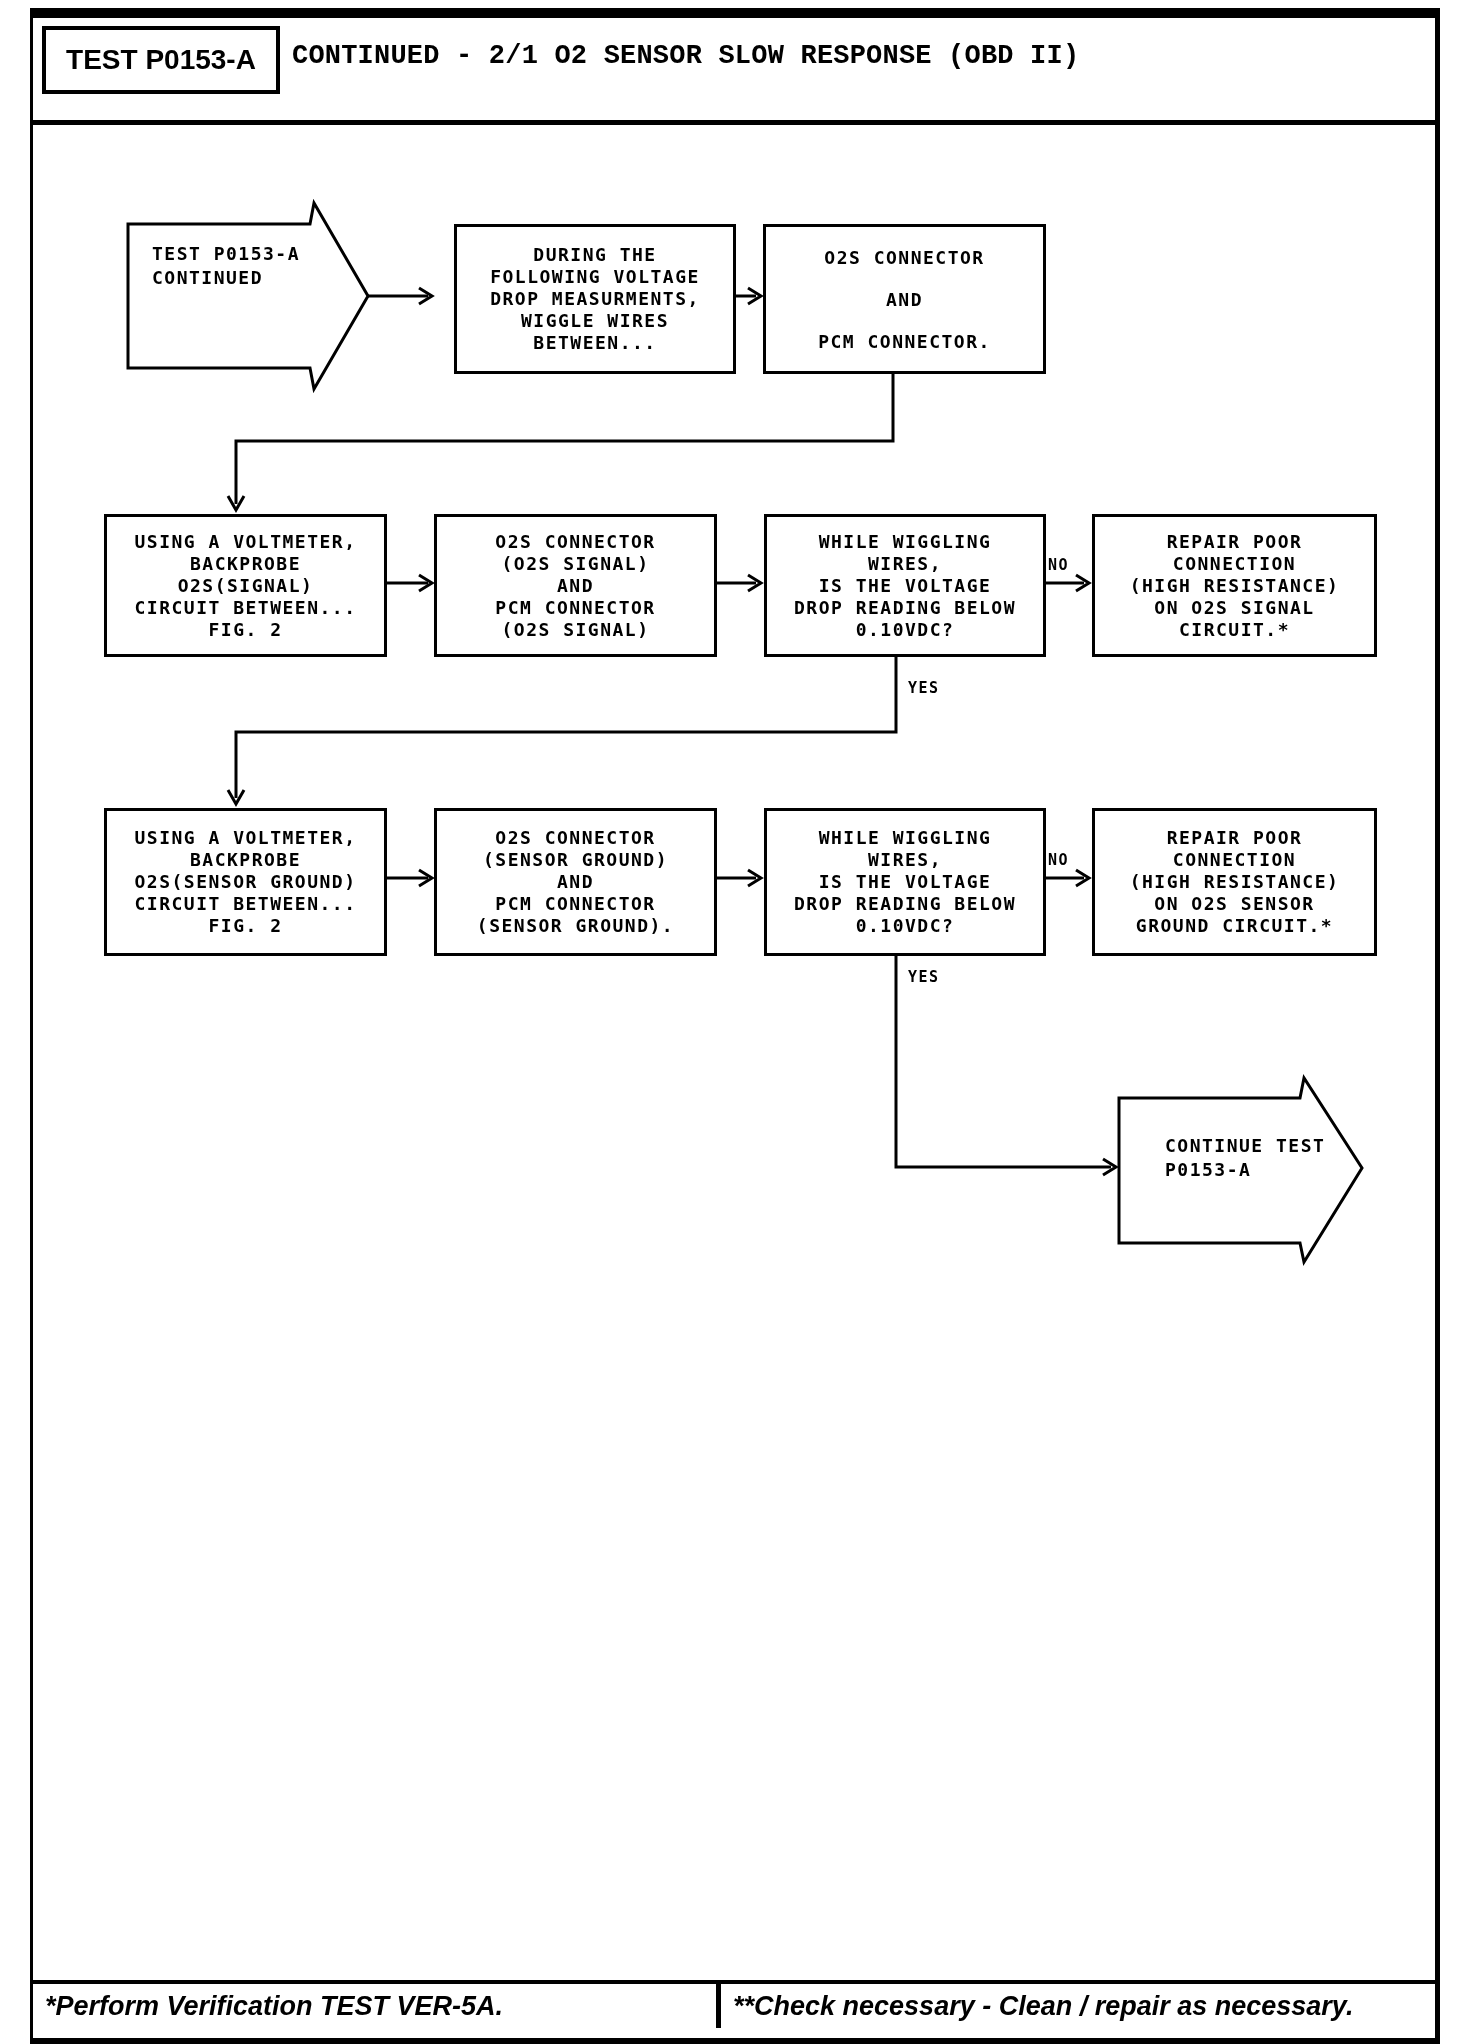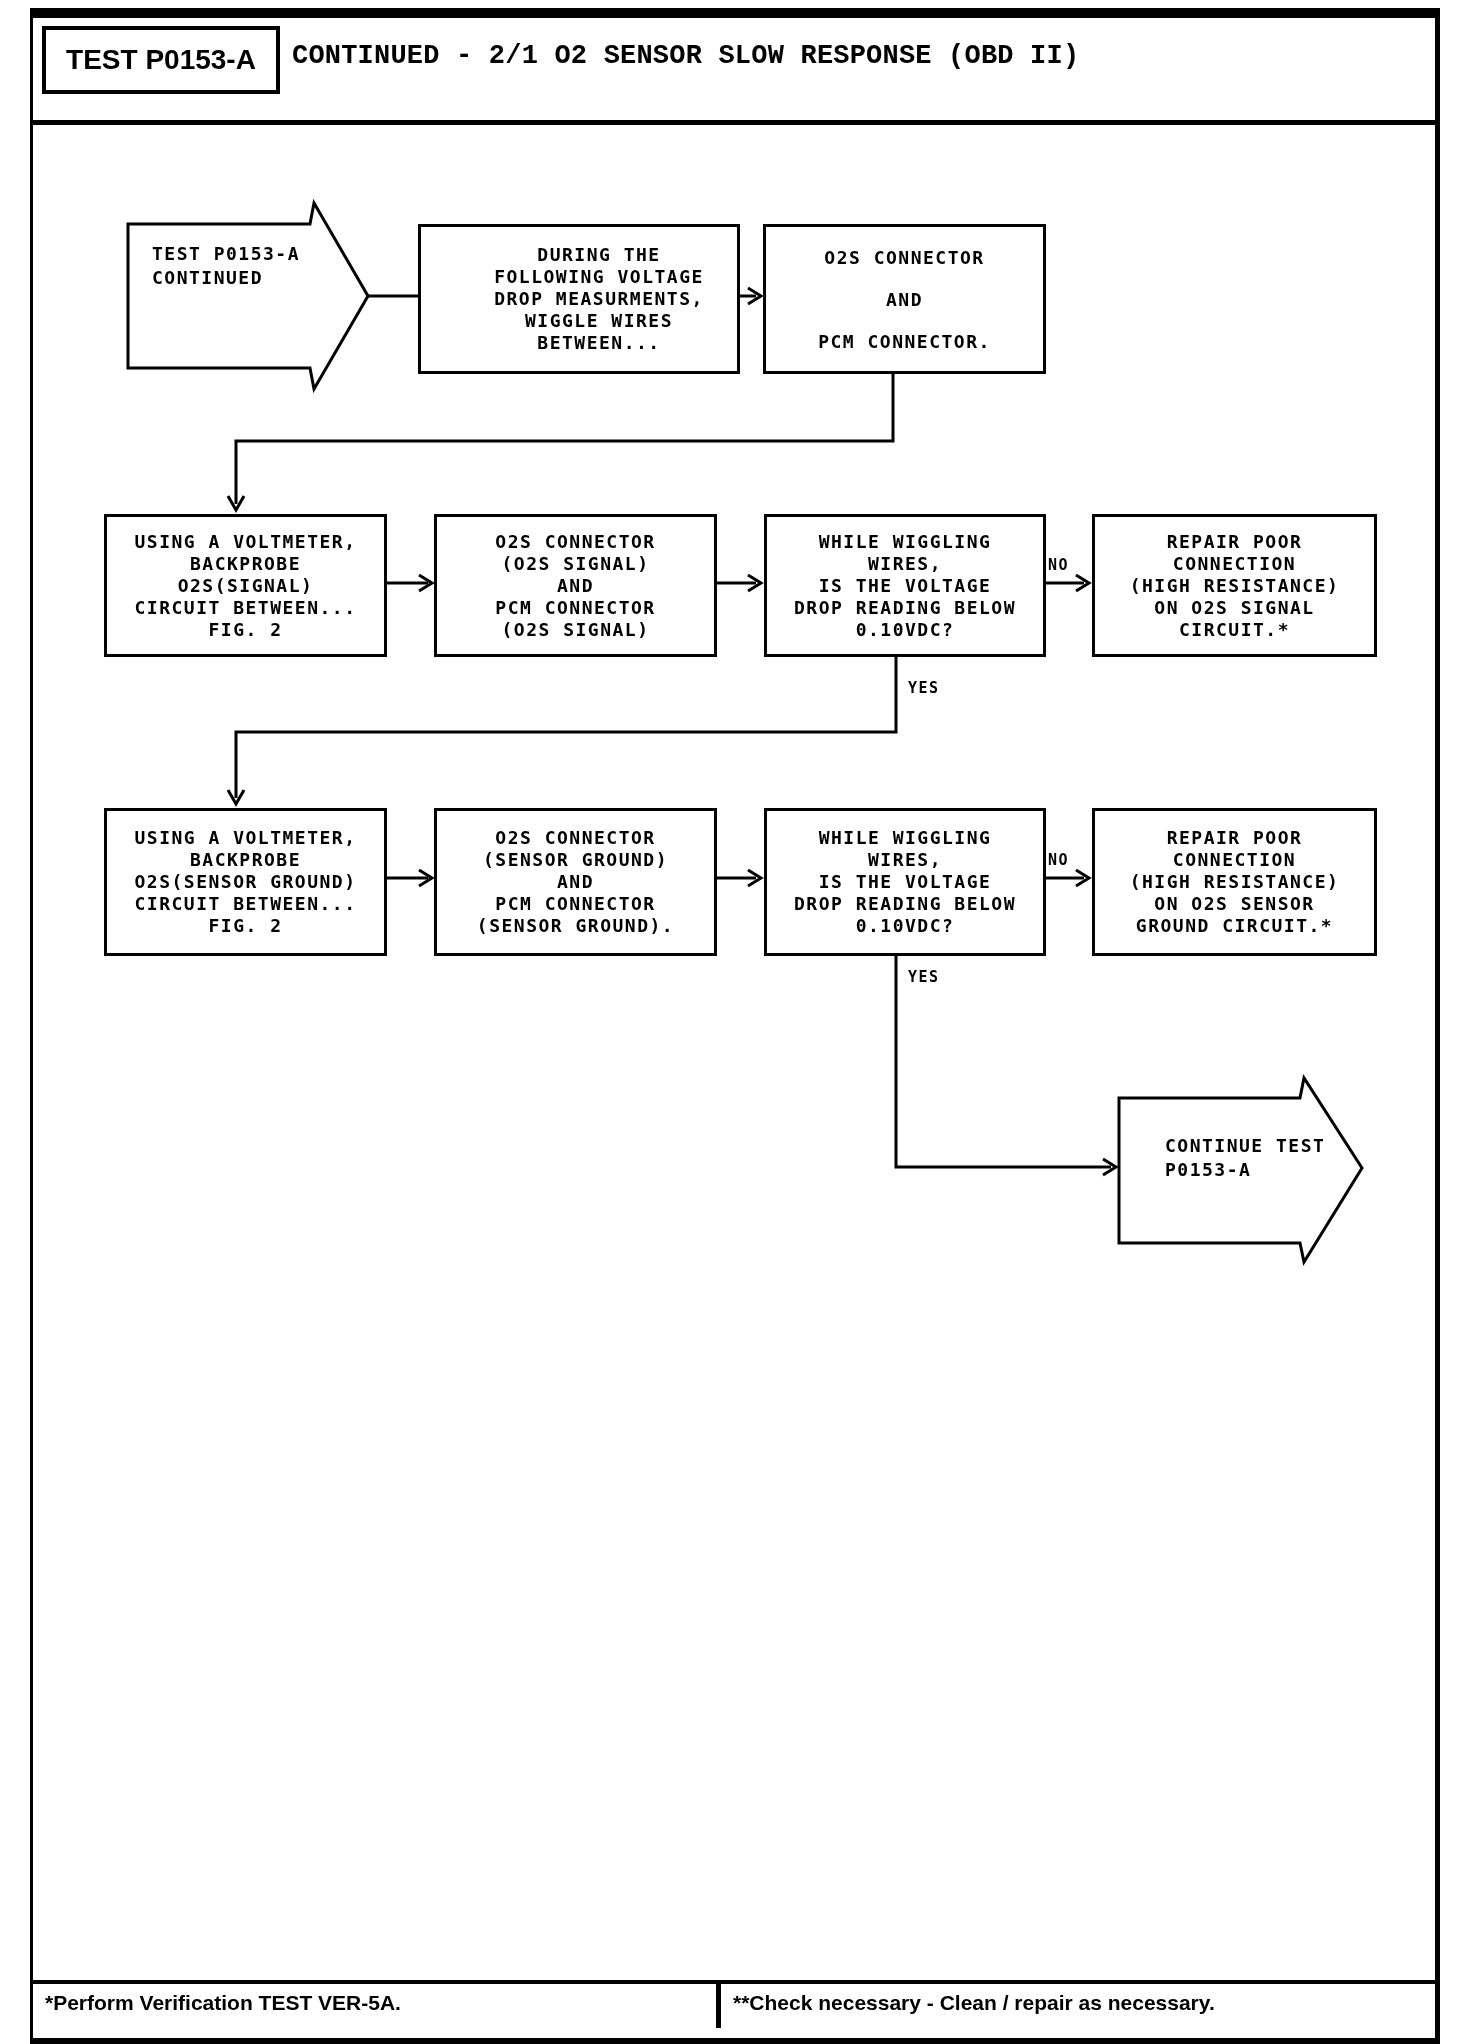--- a/index.html
+++ b/index.html
@@ -28,21 +28,21 @@
   .shape-text{font-size:18px;font-weight:bold;line-height:24px;letter-spacing:1.5px;
     white-space:pre-line;text-align:left;}
 
   svg.wires{left:0;top:0;width:1472px;height:2044px;pointer-events:none;}
   svg.wires *{vector-effect:non-scaling-stroke;}
 
   
   .footer-rule{left:30px;top:1980px;width:1410px;height:4px;background:#000;}
   .footer-div{left:716px;top:1984px;width:5px;height:44px;background:#000;}
   .footer-text{font-family:"Liberation Sans",sans-serif;font-weight:bold;
-    font-size:21px;letter-spacing:0px;white-space:nowrap;}
+    font-style:italic;font-size:27px;letter-spacing:0px;white-space:nowrap;}
 </style>
 </head>
 <body>
 
 <div class="abs page-frame"></div>
 
 <div class="abs header-box">
   <span>TEST P0153-A</span>
 </div>
 <div class="abs header-title">CONTINUED - 2/1 O2 SENSOR SLOW RESPONSE (OBD II)</div>
@@ -79,21 +79,21 @@
   <path d="M1040,878 H1084"></path>
     <polyline points="1076,870 1089,878 1076,886"></polyline>
 
   <path d="M896,950 V1167 H1111"></path>
     <polyline points="1103,1159 1116,1167 1103,1175"></polyline>
 </svg>
 
 <div class="abs shape-text" style="left:152px;top:242px;">TEST P0153-A
 CONTINUED</div>
 
-<div class="abs fc-box" style="left:418px;top:224px;width:276px;height:144px;padding-left:40px;">
+<div class="abs fc-box" style="left:454px;top:224px;width:276px;height:144px;">
   <div class="fc-text">DURING THE
 FOLLOWING VOLTAGE
 DROP MEASURMENTS,
 WIGGLE WIRES
 BETWEEN...</div>
 </div>
 <div class="abs fc-box" style="left:763px;top:224px;width:277px;height:144px;">
   <div class="fc-text" style="line-height:21px;">O2S CONNECTOR
 
 AND

